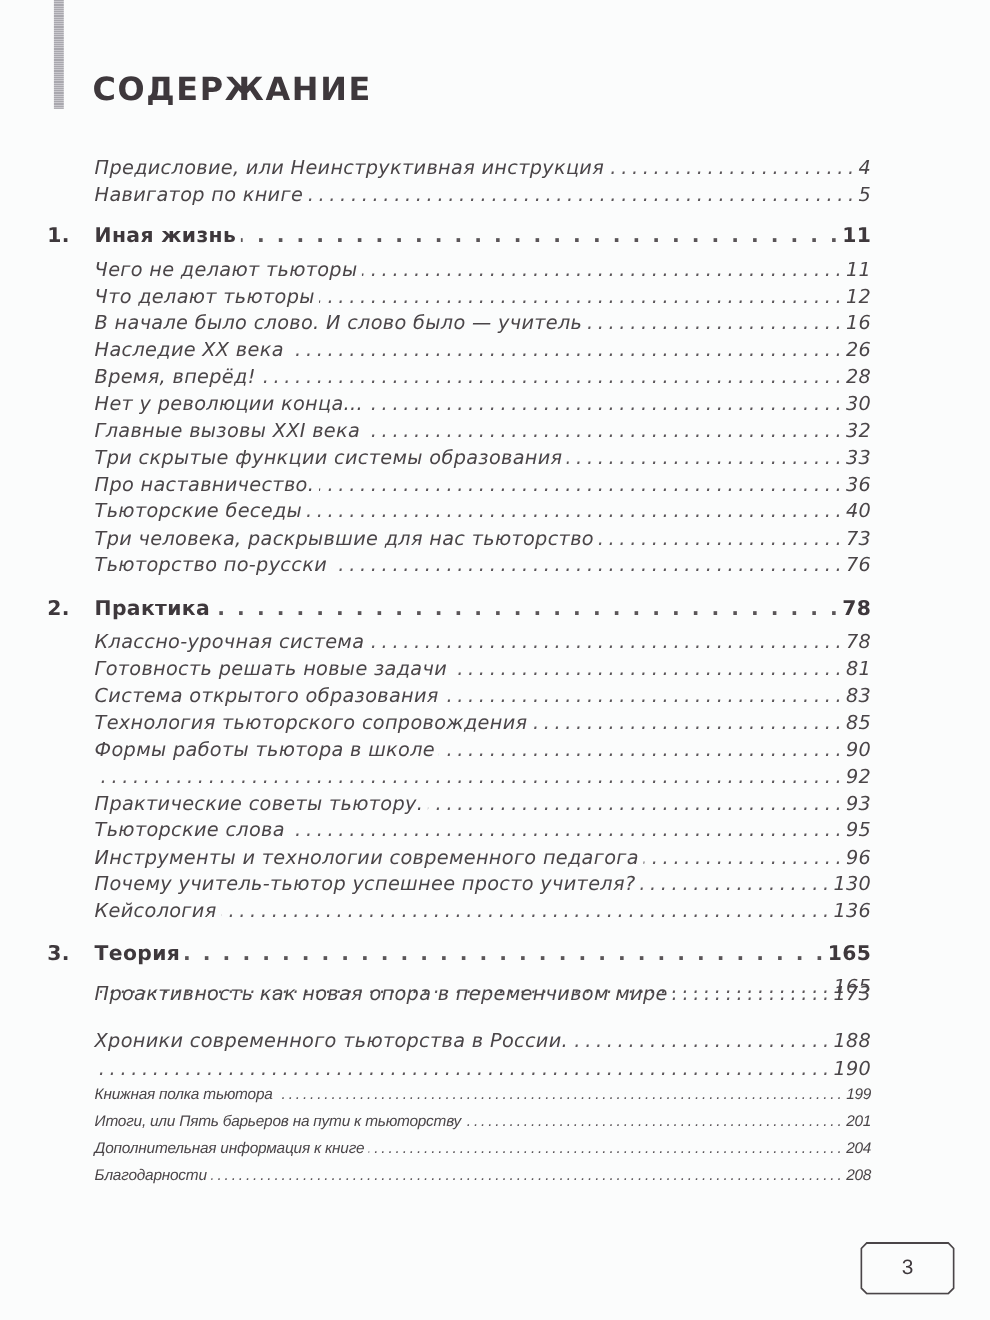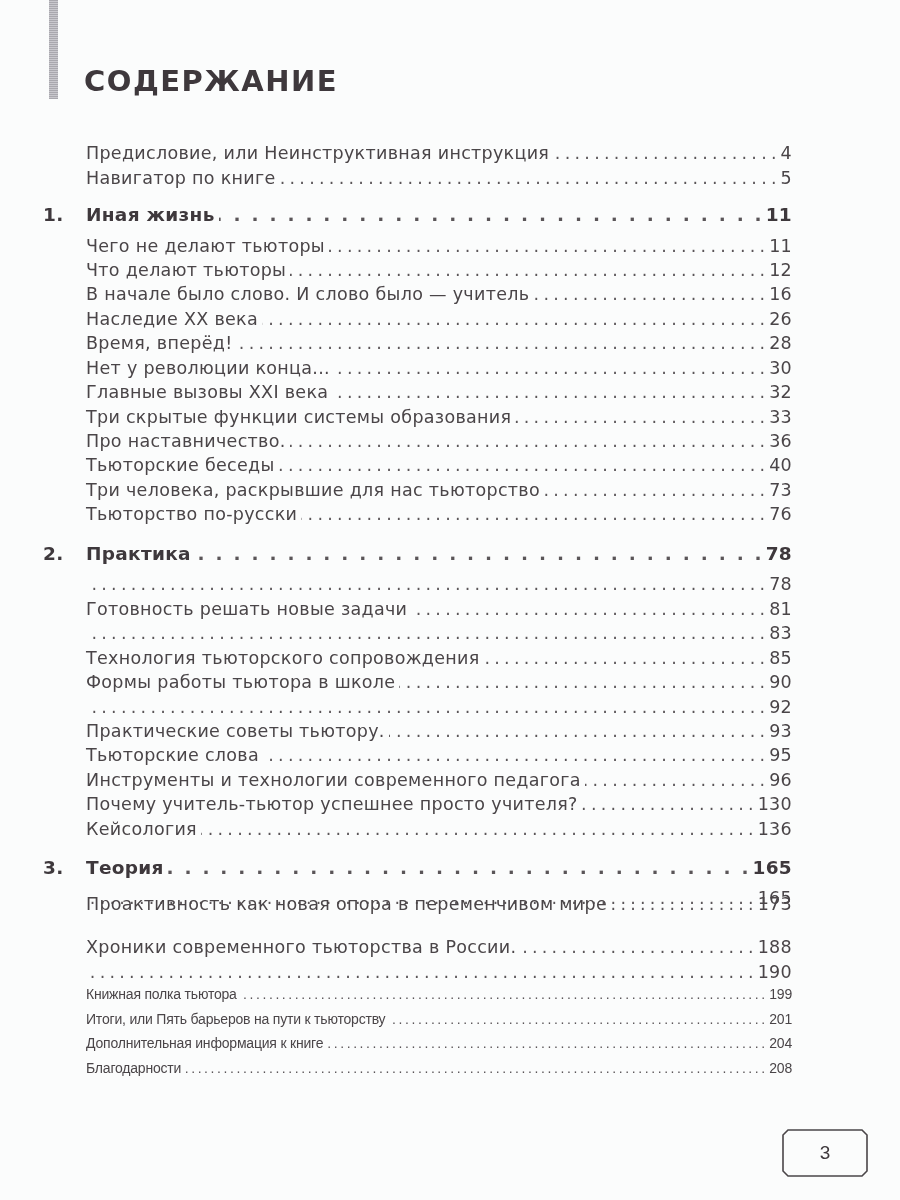--- a/index.html
+++ b/index.html
@@ -46,20 +46,21 @@
       align-items: baseline;
       white-space: nowrap;
       font-size: 17.5px;
       letter-spacing: 0.3px;
       color: #4a4548;
       height: 24px;
     }
     .row.sub {
       left: 86px;
       width: 706px;
+      font-style: italic;
     }
     .row.chapter {
       left: 43px;
       width: 749px;
       font-weight: bold;
       font-size: 18.5px;
       color: #3e383c;
     }
     .row.narrow {
       font-family: "Liberation Sans", sans-serif;
@@ -210,29 +211,31 @@
     <span class="page">76</span>
   </div>
 
   <div class="row chapter" style="top:543px">
     <span class="num">2.</span>
     <span class="label">Практика</span>
     <span class="leader"></span>
     <span class="page">78</span>
   </div>
   <div class="row sub" style="top:574px">
+    <span class="label">Классно-урочная система</span>
     <span class="leader"></span>
     <span class="page">78</span>
   </div>
   <div class="row sub" style="top:599px">
     <span class="label">Готовность решать новые задачи</span>
     <span class="leader"></span>
     <span class="page">81</span>
   </div>
   <div class="row sub" style="top:623px">
+    <span class="label">Система открытого образования</span>
     <span class="leader"></span>
     <span class="page">83</span>
   </div>
   <div class="row sub" style="top:648px">
     <span class="label">Технология тьюторского сопровождения</span>
     <span class="leader"></span>
     <span class="page">85</span>
   </div>
   <div class="row sub" style="top:672px">
     <span class="label">Формы работы тьютора в школе</span>

